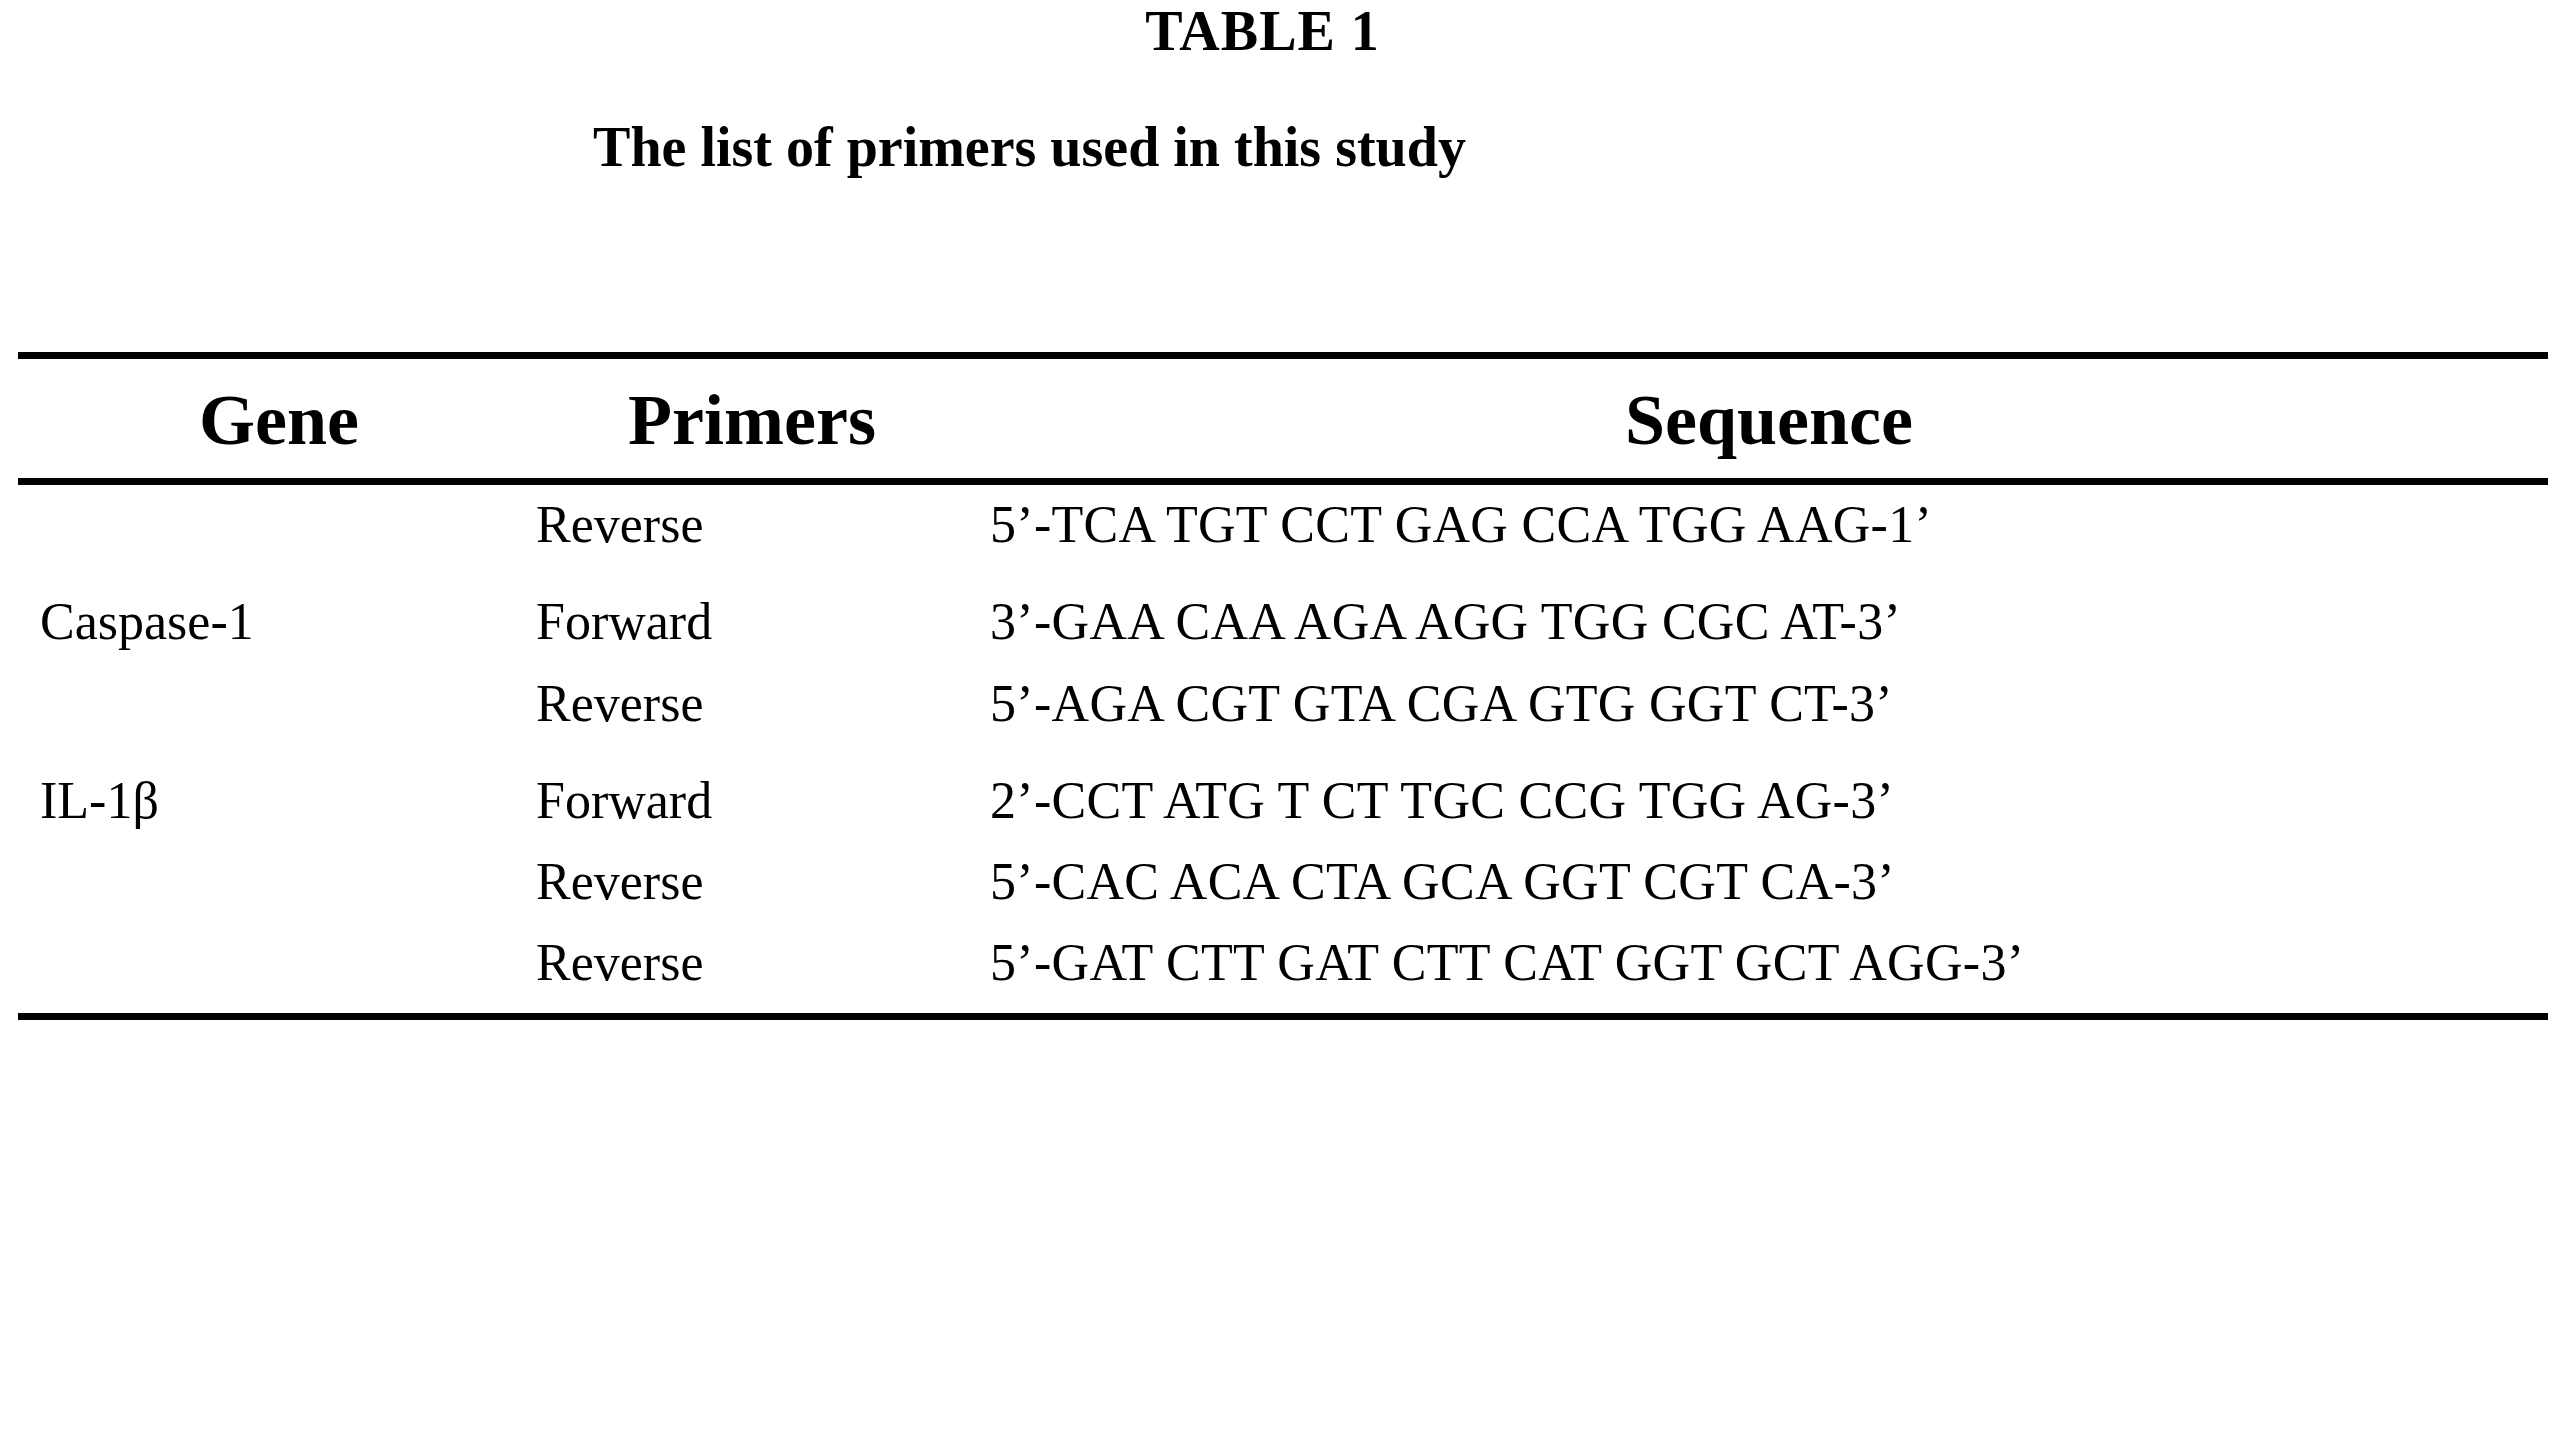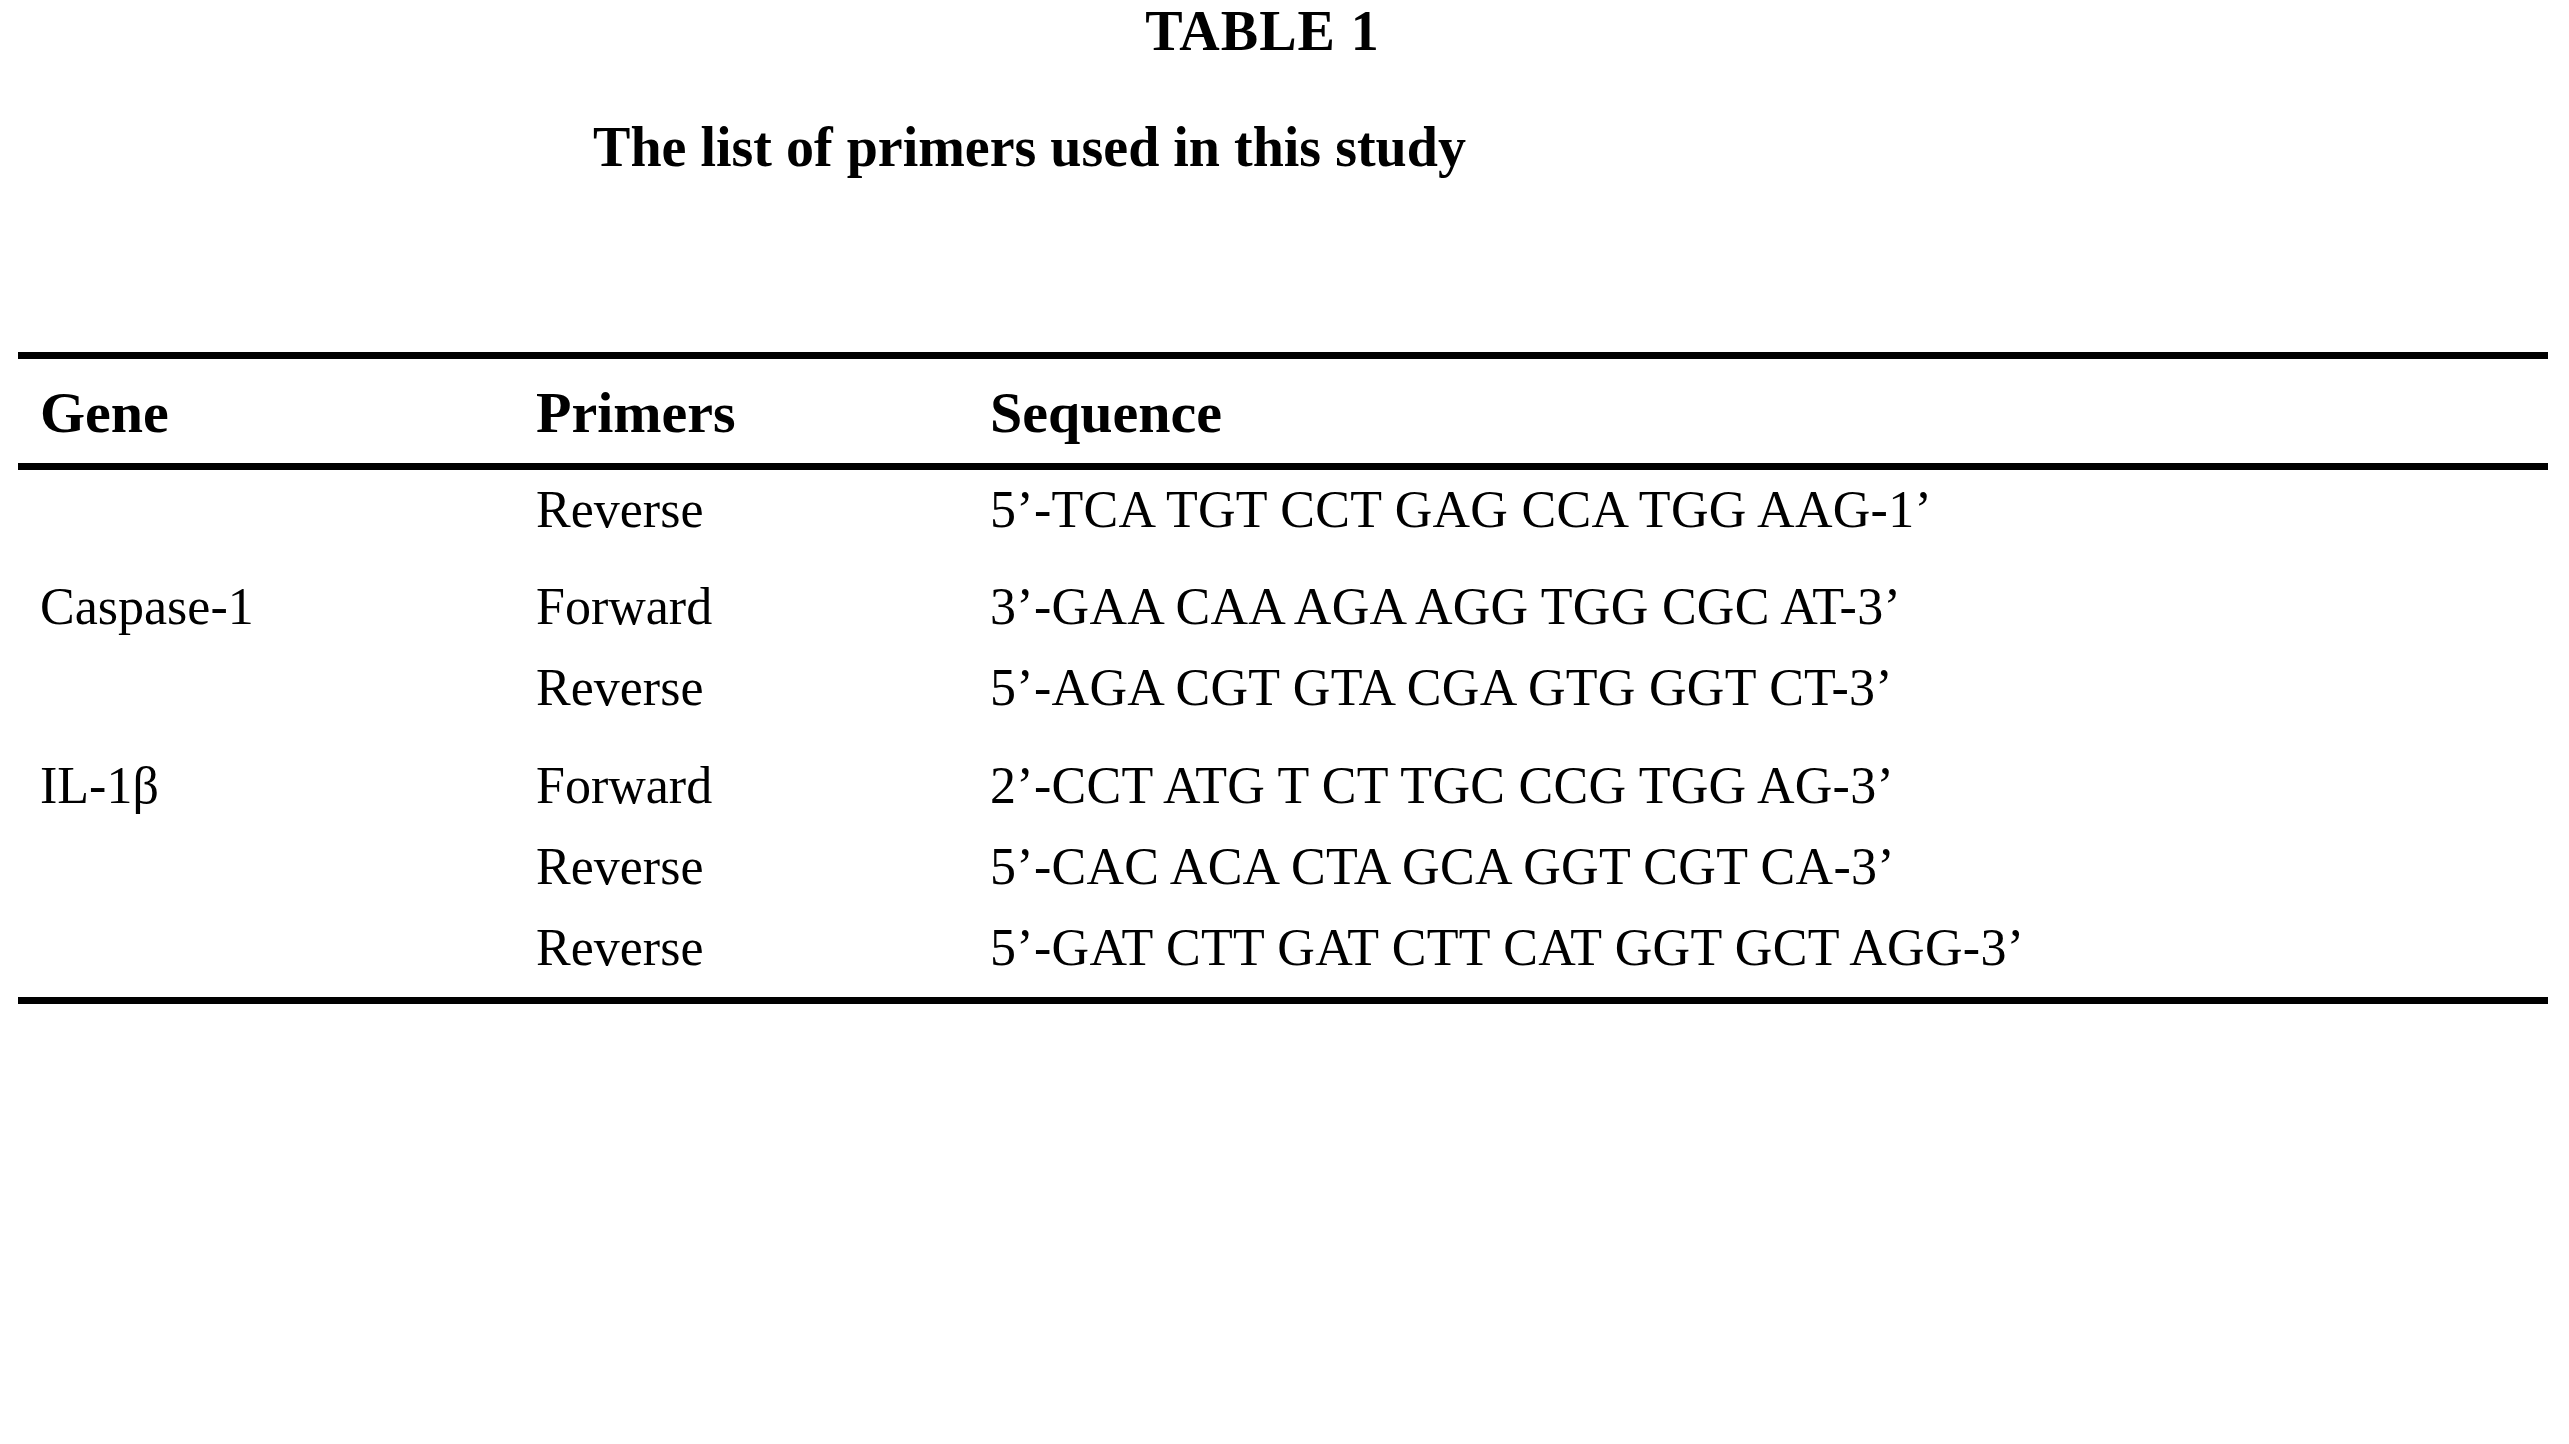--- a/index.html
+++ b/index.html
@@ -52,23 +52,23 @@
     left: 18px;
     width: 2530px;
     border-collapse: collapse;
     table-layout: fixed;
   }
   .primer-table col.c-gene    { width: 500px; }
   .primer-table col.c-primer  { width: 450px; }
   .primer-table col.c-seq     { width: 1580px; }
 
   .primer-table thead th {
-    text-align: left;
+    text-align: center;
     font-weight: bold;
-    font-size: 58px;
+    font-size: 72px;
     padding: 22px 0 18px 0;
     border-top: 7px solid #000;
     border-bottom: 7px solid #000;
     line-height: 1.1;
     vertical-align: bottom;
   }
   .primer-table thead th.h-gene   { padding-left: 22px; }
   .primer-table thead th.h-primer { padding-left: 18px; }
   .primer-table thead th.h-seq    { padding-left: 22px; }
 

